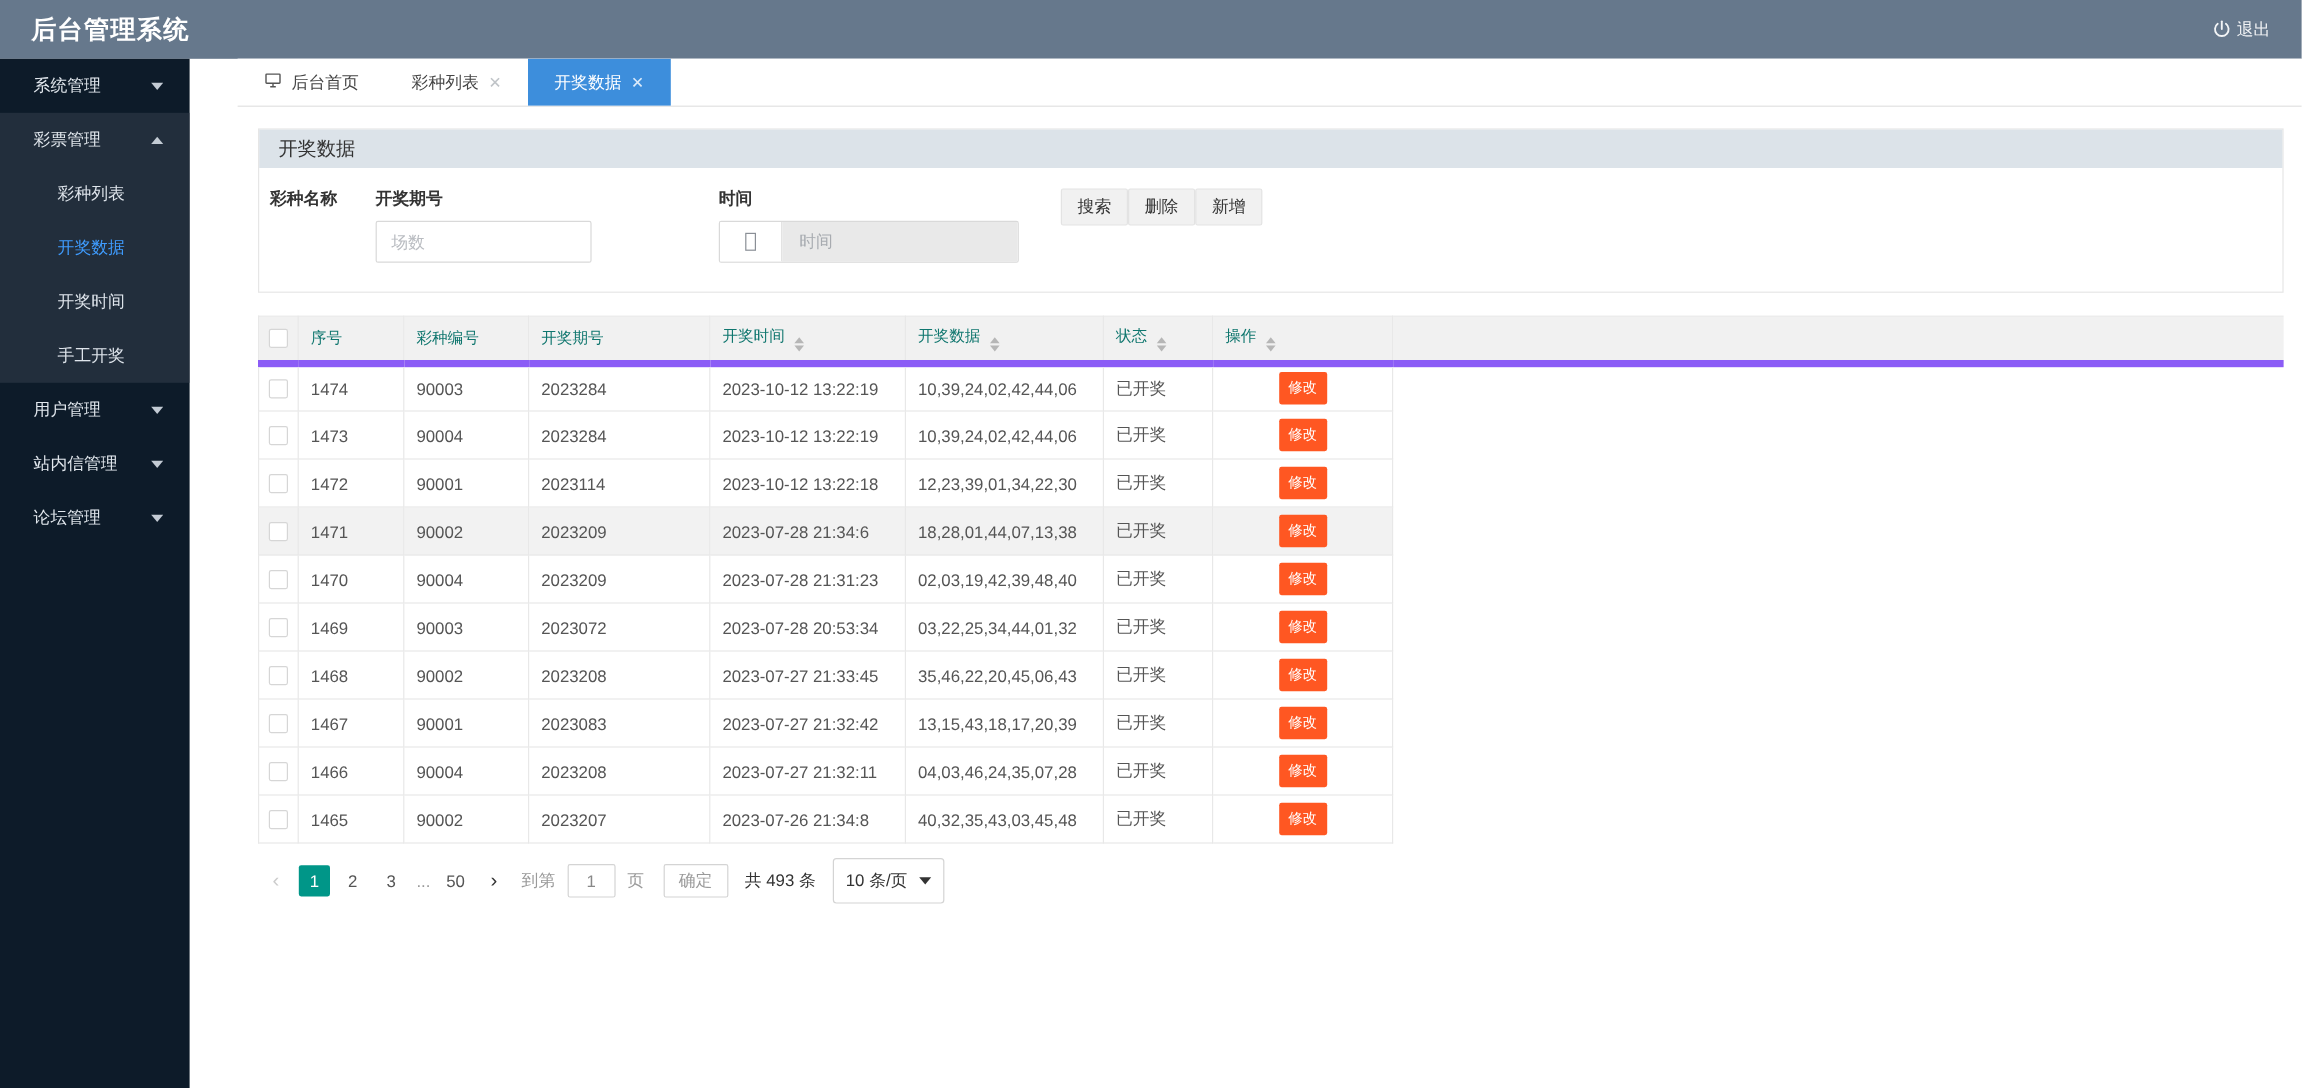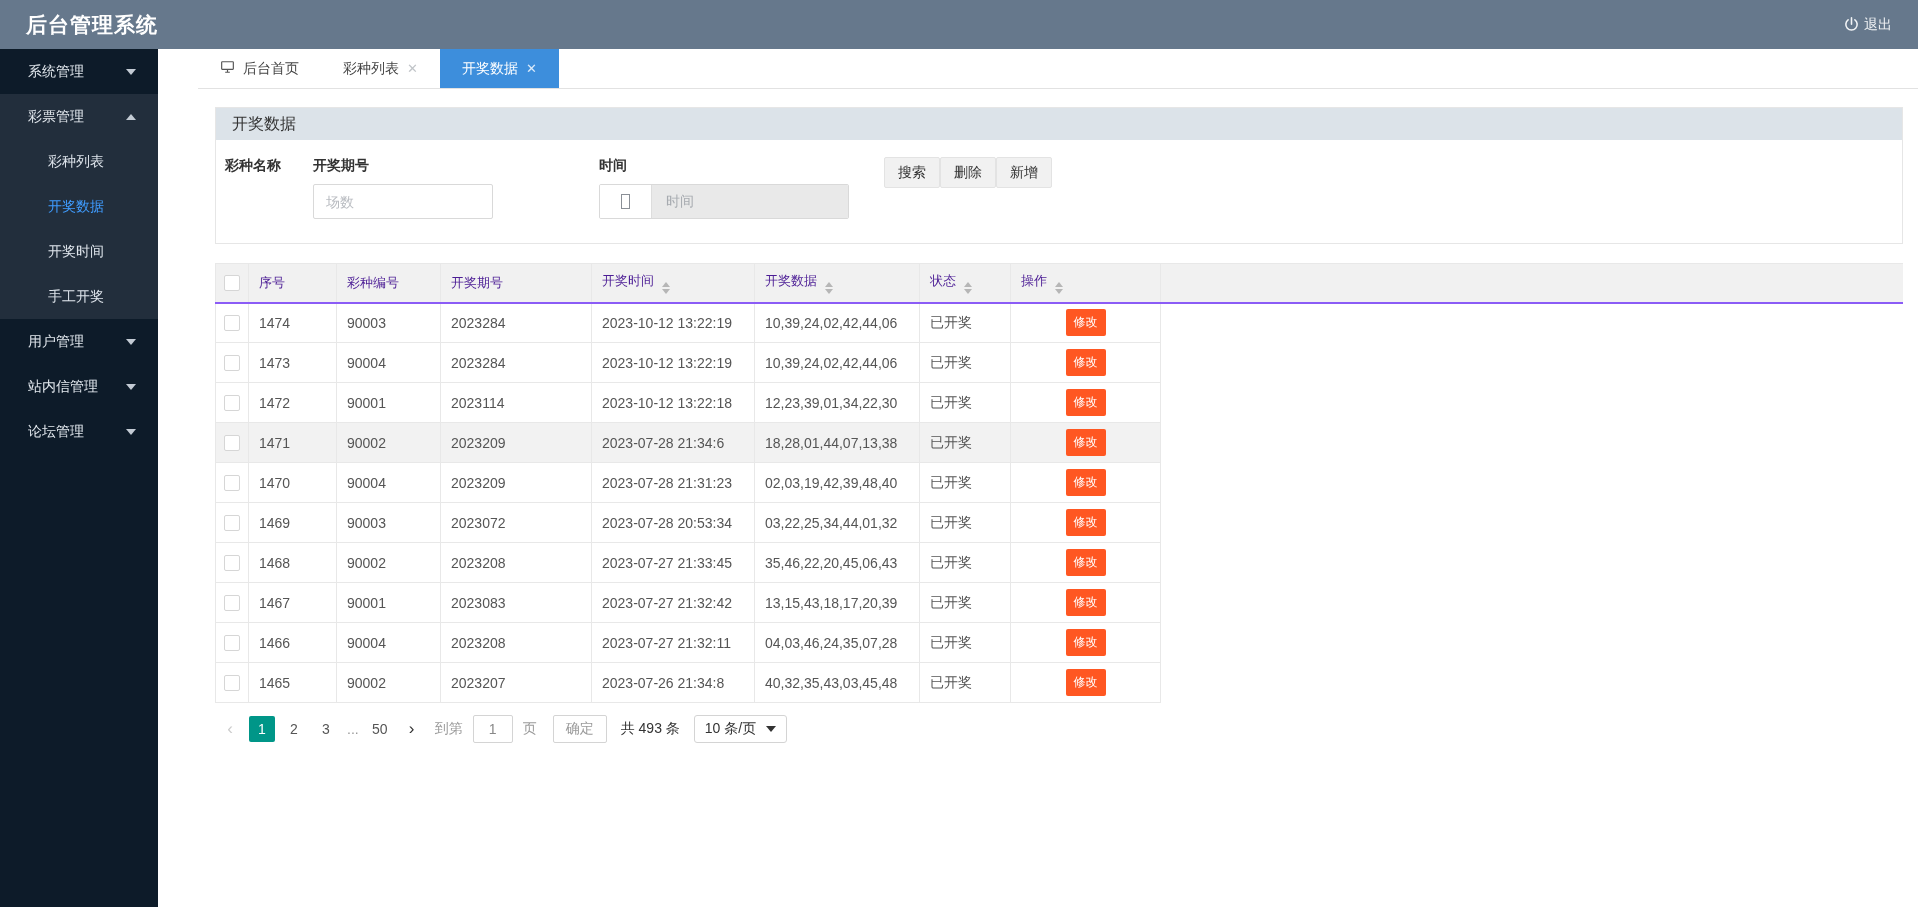--- a/index.html
+++ b/index.html
@@ -61,22 +61,22 @@
   .fbuttons { display:flex; padding-bottom:2px; }
   .btn { height:31px; padding:0 13px; background:#f1f1f1; border:1px solid #e3e3e3;
     border-radius:2px; font-size:14px; color:#333; cursor:pointer;
     font-family:"Liberation Sans","DejaVu Sans",sans-serif; }
   
   .tablewrap { margin-top:19px; }
   table { border-collapse:collapse; width:100%; table-layout:fixed; }
   col.c-cb{width:33px} col.c-seq{width:88px} col.c-no{width:104px} col.c-issue{width:151px}
   col.c-time{width:163px} col.c-data{width:165px} col.c-status{width:91px} col.c-op{width:150px}
   col.c-fill{width:auto}
-  thead th { height:39px; background:#f1f1f1; border-top:1px solid #e8e8e8; border-bottom:2px solid #8b5cf6;
-    font-weight:400; font-size:13px; color:#4c1d95; text-align:left; padding:0 0 0 10px; }
+  thead th { height:39px; background:#f1f1f1; border-top:1px solid #e8e8e8; border-bottom:6px solid #8b5cf6;
+    font-weight:400; font-size:13px; color:#0f766e; text-align:left; padding:0 0 0 10px; }
   thead th.first { border-left:1px solid #e8e8e8; }
   thead th:not(.fill) { border-right:1px solid #e8e8e8; }
   tbody td { height:40px; border-bottom:1px solid #e8e8e8; font-size:14px; color:#555;
     padding:0 0 0 10px; background:#fff; }
   tbody td.first { border-left:1px solid #e8e8e8; }
   tbody td:not(.fill) { border-right:1px solid #e8e8e8; }
   tbody td.fill { border:none; background:#fff; }
   tbody tr.hl td:not(.fill) { background:#f2f2f2; }
   td.cb, th.cb { text-align:center; padding:0; }
   .checkbox { display:inline-block; width:16px; height:16px; border:1px solid #d6d6d6;
@@ -99,21 +99,21 @@
   .pg-num.active { background:#009688; color:#fff; cursor:default; }
   .pg-ellipsis { padding:0 2px; color:#999; }
   .pg-goto-label, .pg-unit { color:#9a9a9a; margin:0 4px; }
   .pg-input { width:40px; height:28px; border:1px solid #d4d4d4; border-radius:2px;
     text-align:center; color:#888; font-size:14px; outline:none;
     font-family:"Liberation Sans","DejaVu Sans",sans-serif; }
   .pg-confirm { height:28px; padding:0 12px; background:#fff; border:1px solid #d4d4d4;
     border-radius:2px; color:#9a9a9a; font-size:14px; cursor:pointer; margin:0 6px;
     font-family:"Liberation Sans","DejaVu Sans",sans-serif; }
   .pg-total { color:#333; margin:0 8px 0 2px; }
-  .pg-select { height:28px; border:1px solid #d4d4d4; border-radius:3px; background:#fff;
+  .pg-select { height:38px; border:1px solid #d4d4d4; border-radius:3px; background:#fff;
     display:flex; align-items:center; gap:10px; padding:0 10px; cursor:pointer; color:#333; }
   .pg-select .sel-caret { width:0; height:0; border-left:5px solid transparent;
     border-right:5px solid transparent; border-top:6px solid #333; }
 </style>
 </head>
 <body>
 
 <div class="topbar">
   <div class="brand">后台管理系统</div>
   <div class="logout">

